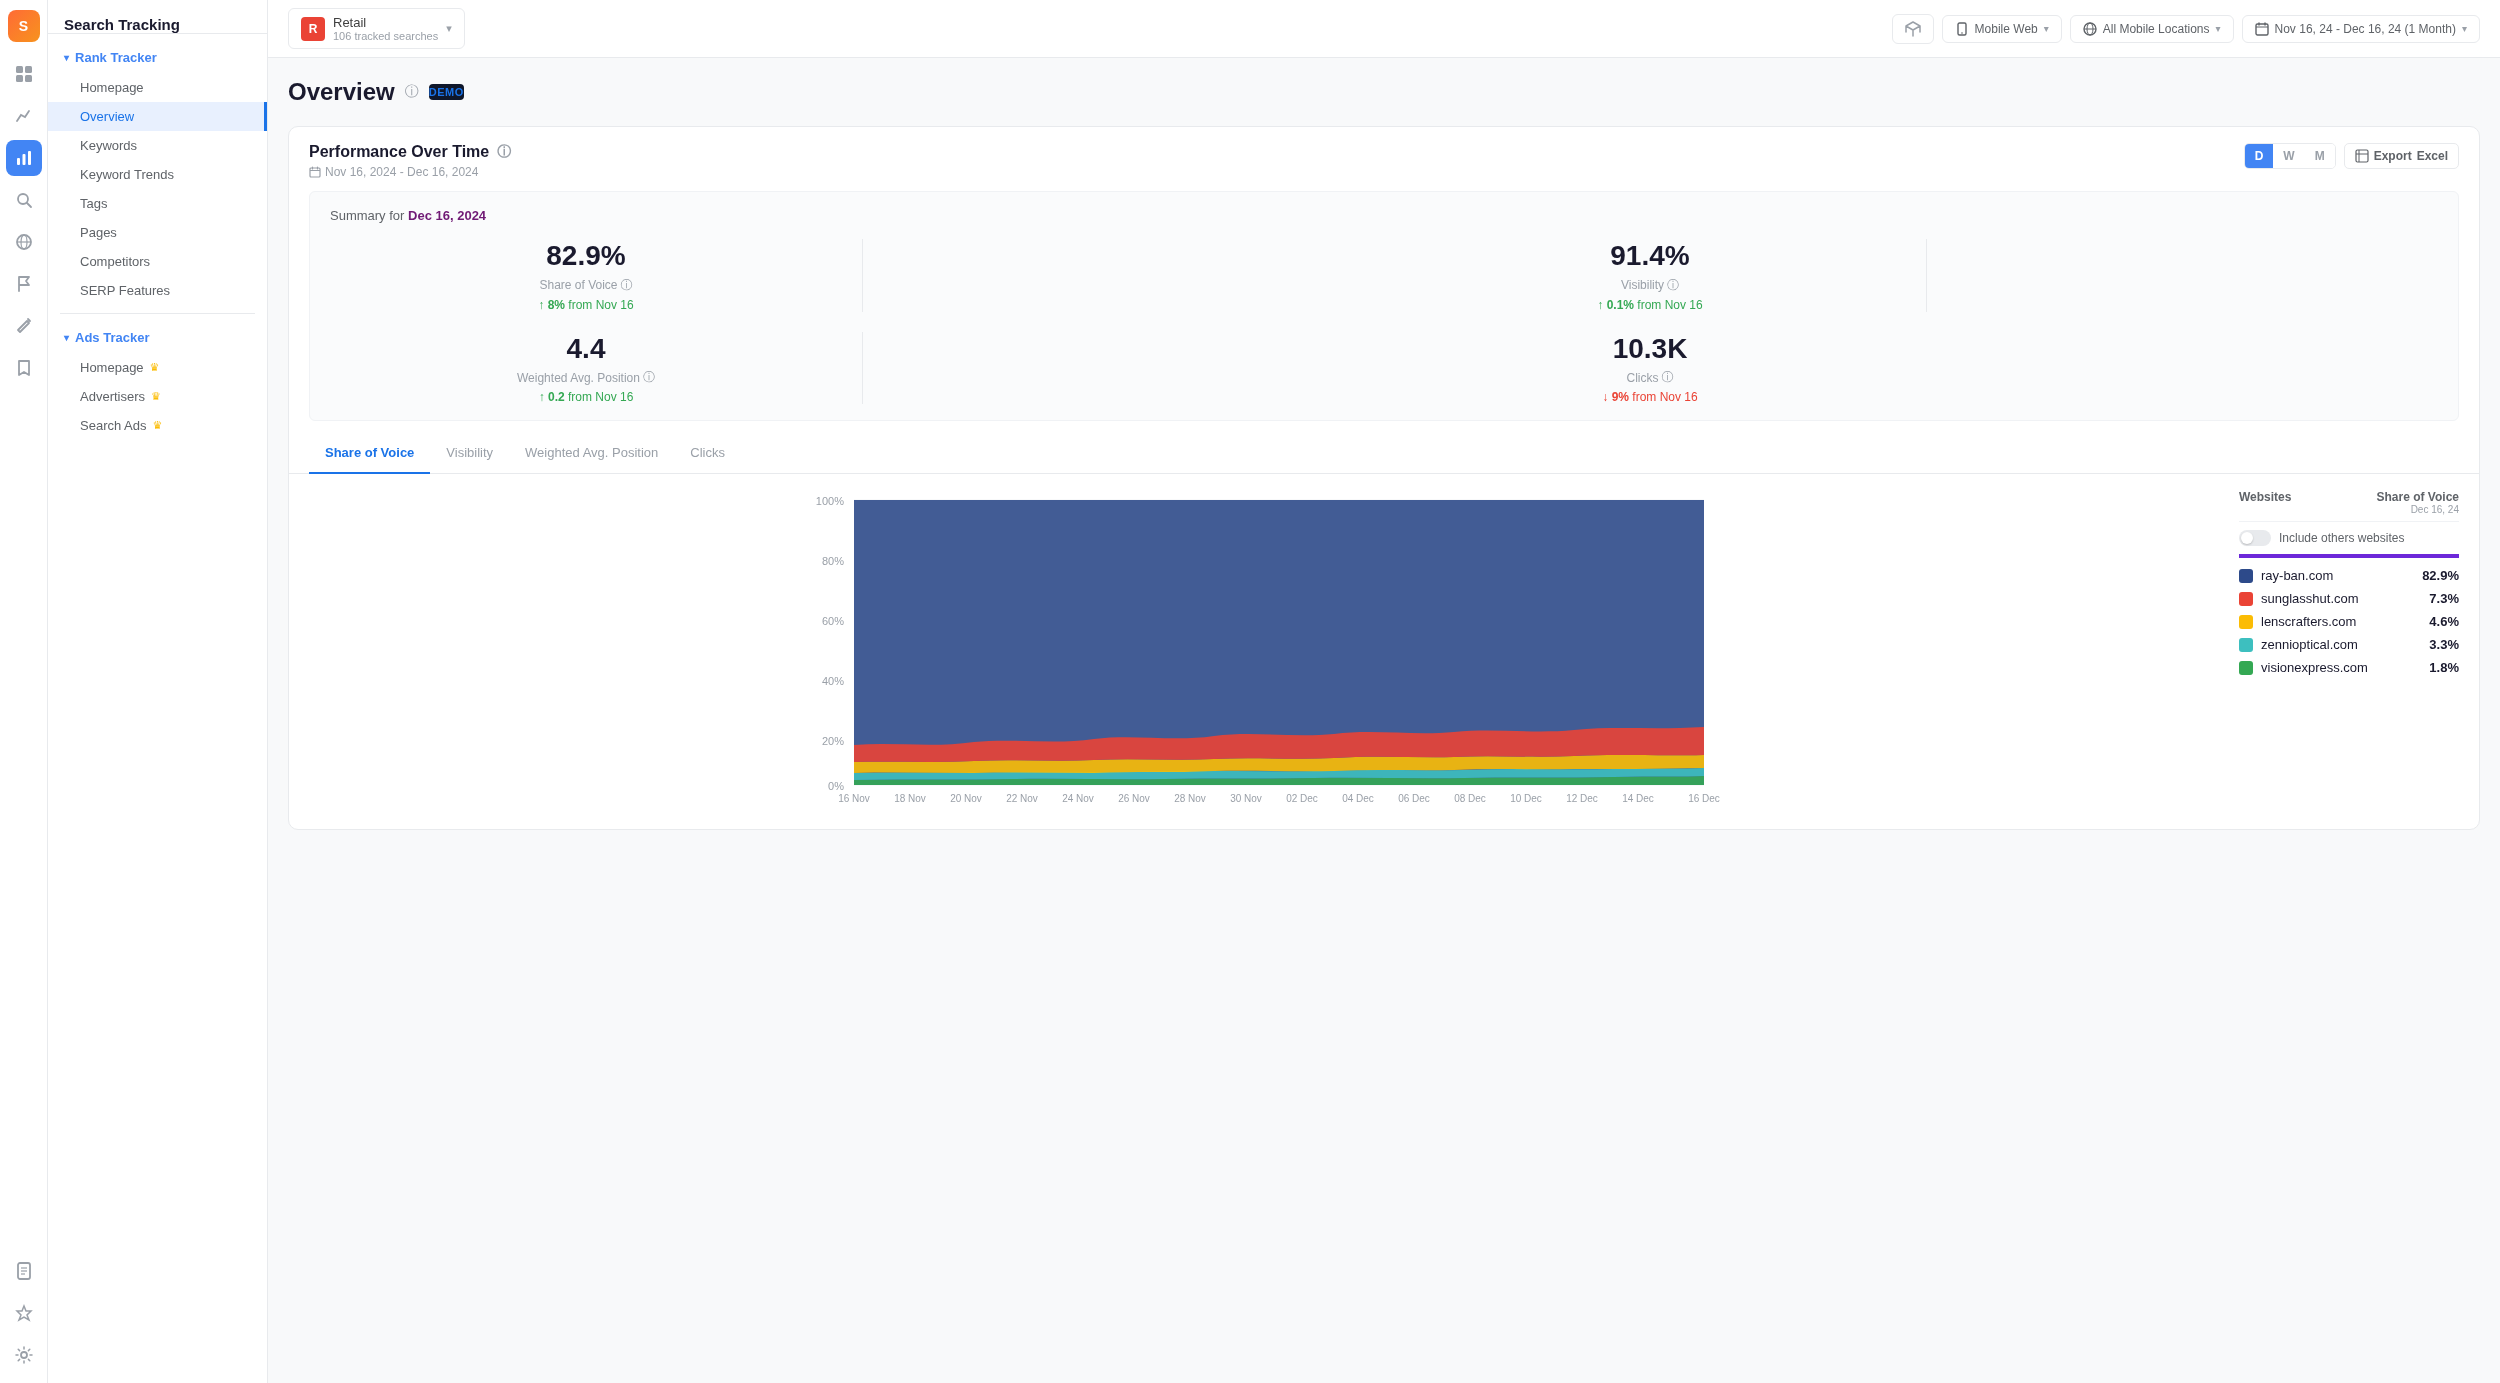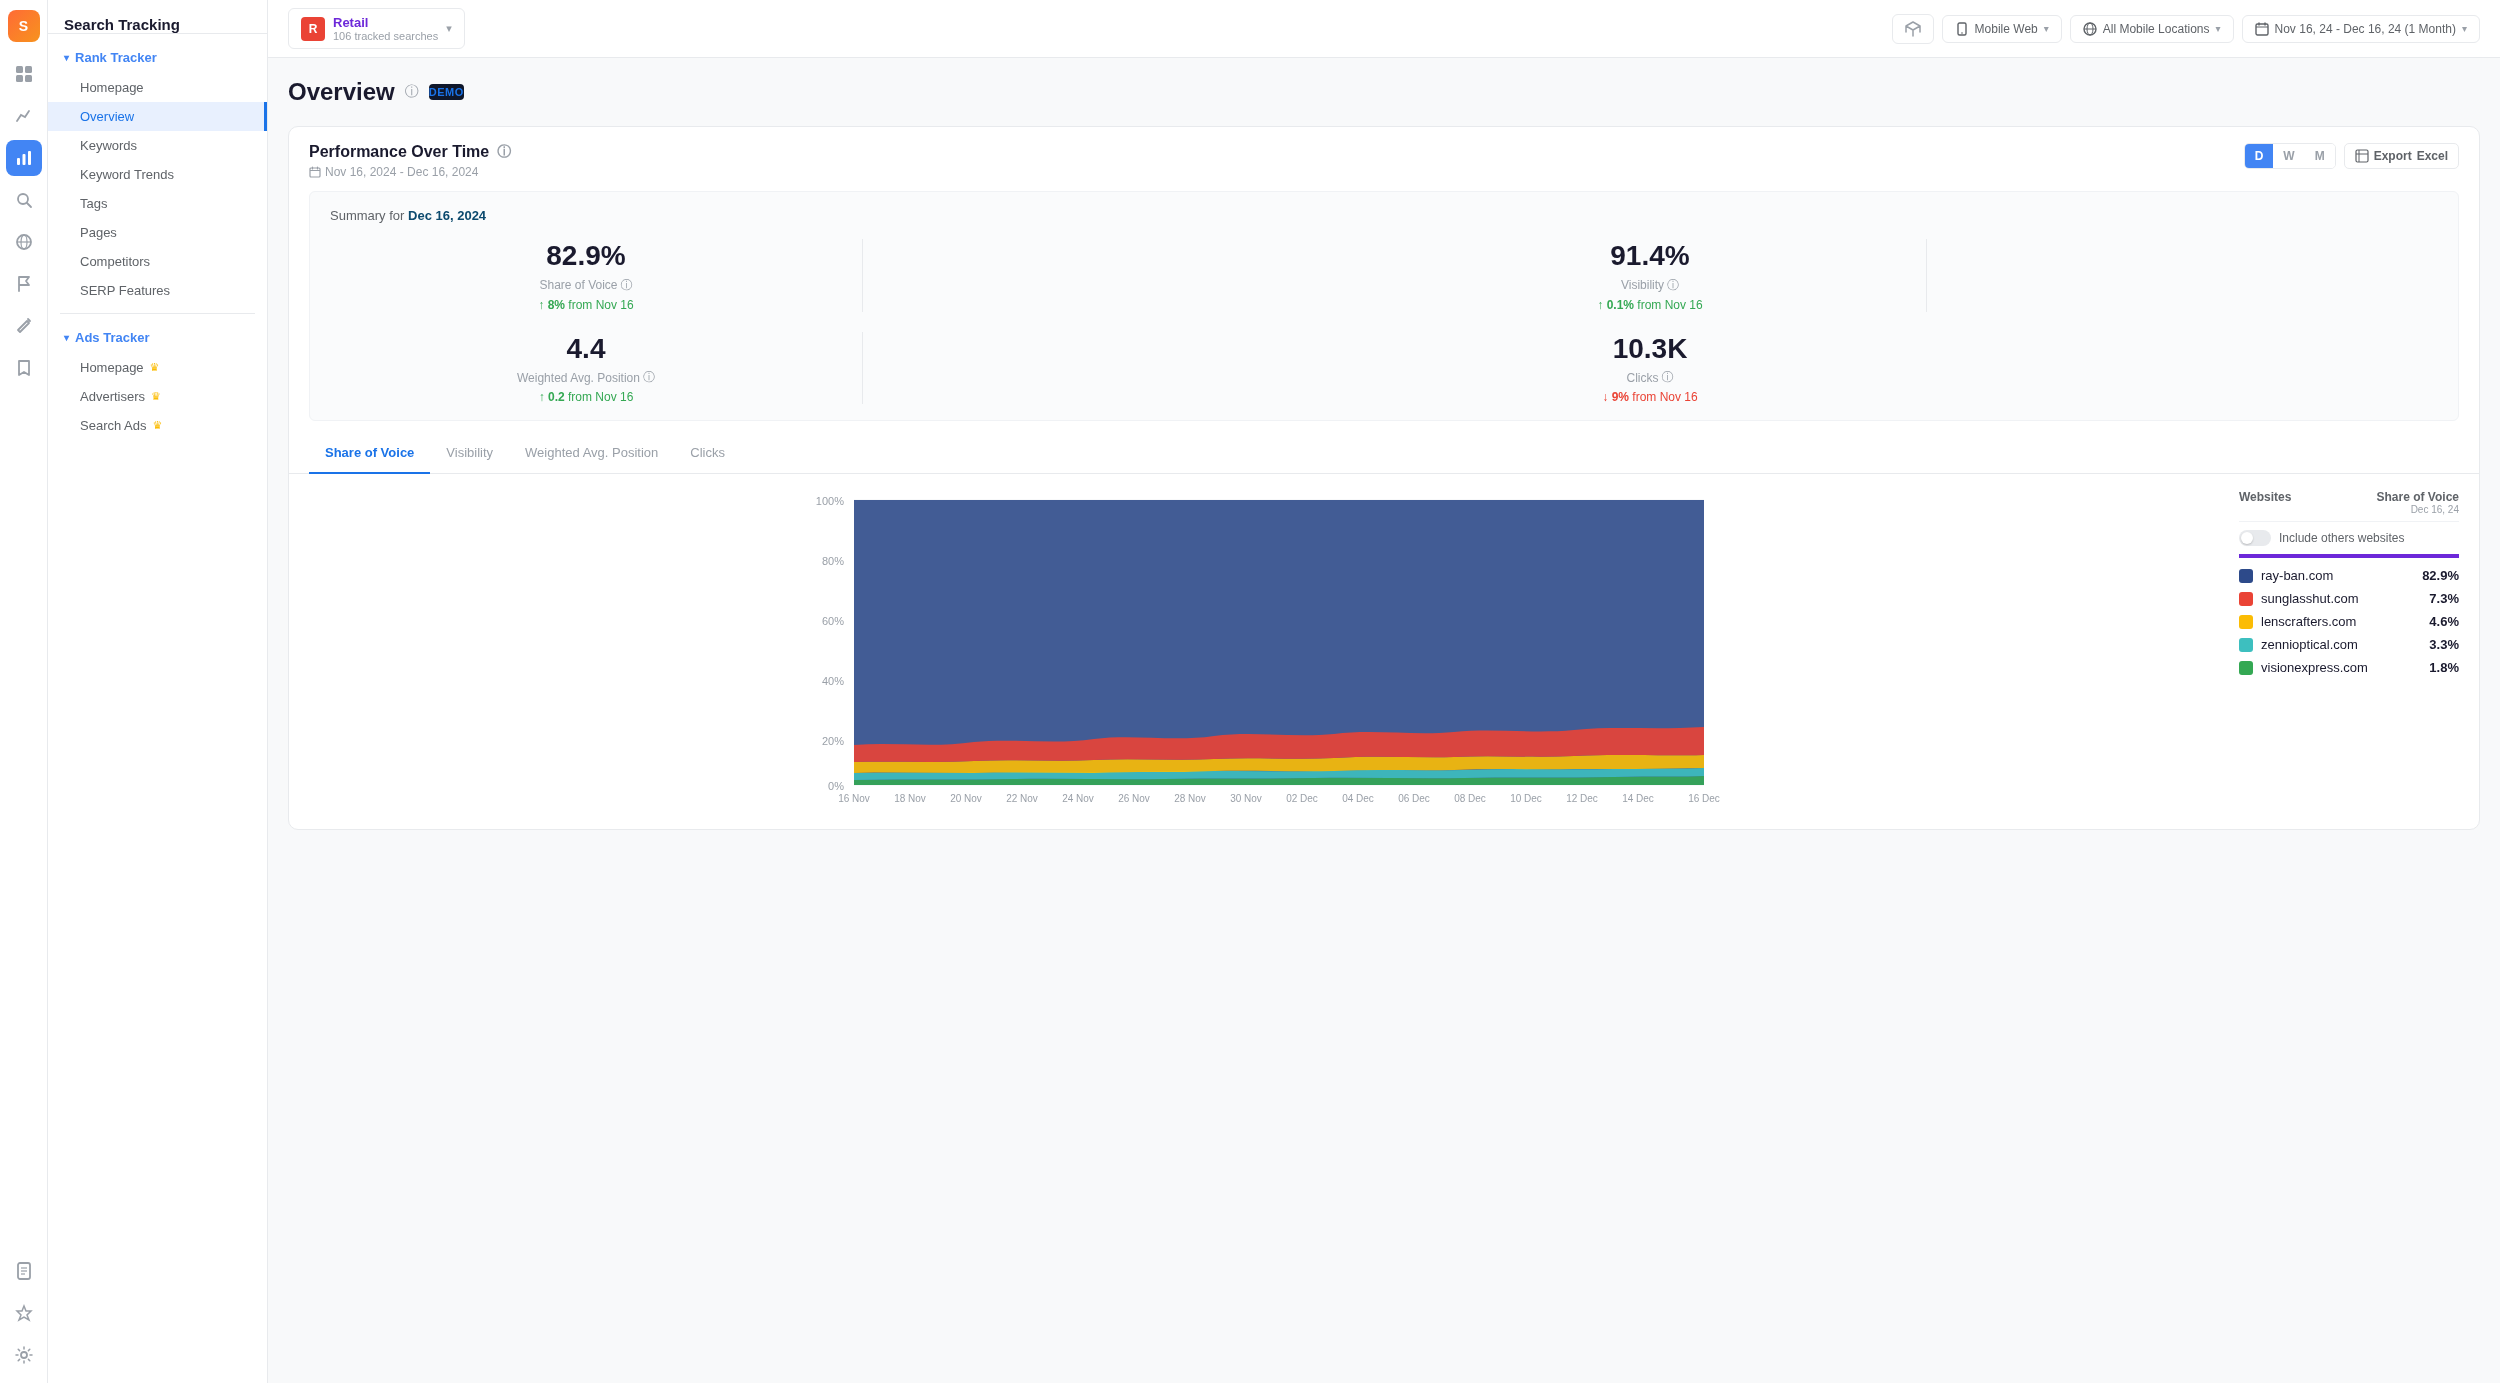--- a/index.html
+++ b/index.html
@@ -119,21 +119,21 @@
     .project-icon {
       width: 24px; height: 24px;
       background: #ea4335;
       border-radius: 4px;
       display: flex; align-items: center; justify-content: center;
       color: #fff;
       font-size: 12px;
       font-weight: 700;
     }
     .project-info { display: flex; flex-direction: column; }
-    .project-name { font-weight: 700; font-size: 13px; color: #6d28d9; }
+    .project-name { font-weight: 400; font-size: 13px; color: #404040; }
     .project-sub { font-size: 11px; color: #9aa0a8; }
     .chevron-down { color: #9aa0a8; font-size: 11px; }
 
     .topbar-spacer { flex: 1; }
     .topbar-controls {
       display: flex;
       align-items: center;
       gap: 8px;
     }
     .topbar-btn {
@@ -214,21 +214,21 @@
       background: #fafbfc;
       border-radius: 6px;
       margin: 12px 20px;
       border: 1px solid #f0f2f5;
     }
     .summary-label {
       font-size: 13px;
       color: #5f6368;
       margin-bottom: 16px;
     }
-    .summary-label strong { color: #0c4a6e; }
+    .summary-label strong { color: #701a75; }
     .metrics-row {
       display: grid;
       grid-template-columns: repeat(4, 1fr);
       gap: 20px;
     }
     .metric-item {
       display: flex;
       flex-direction: column;
       align-items: center;
       text-align: center;

